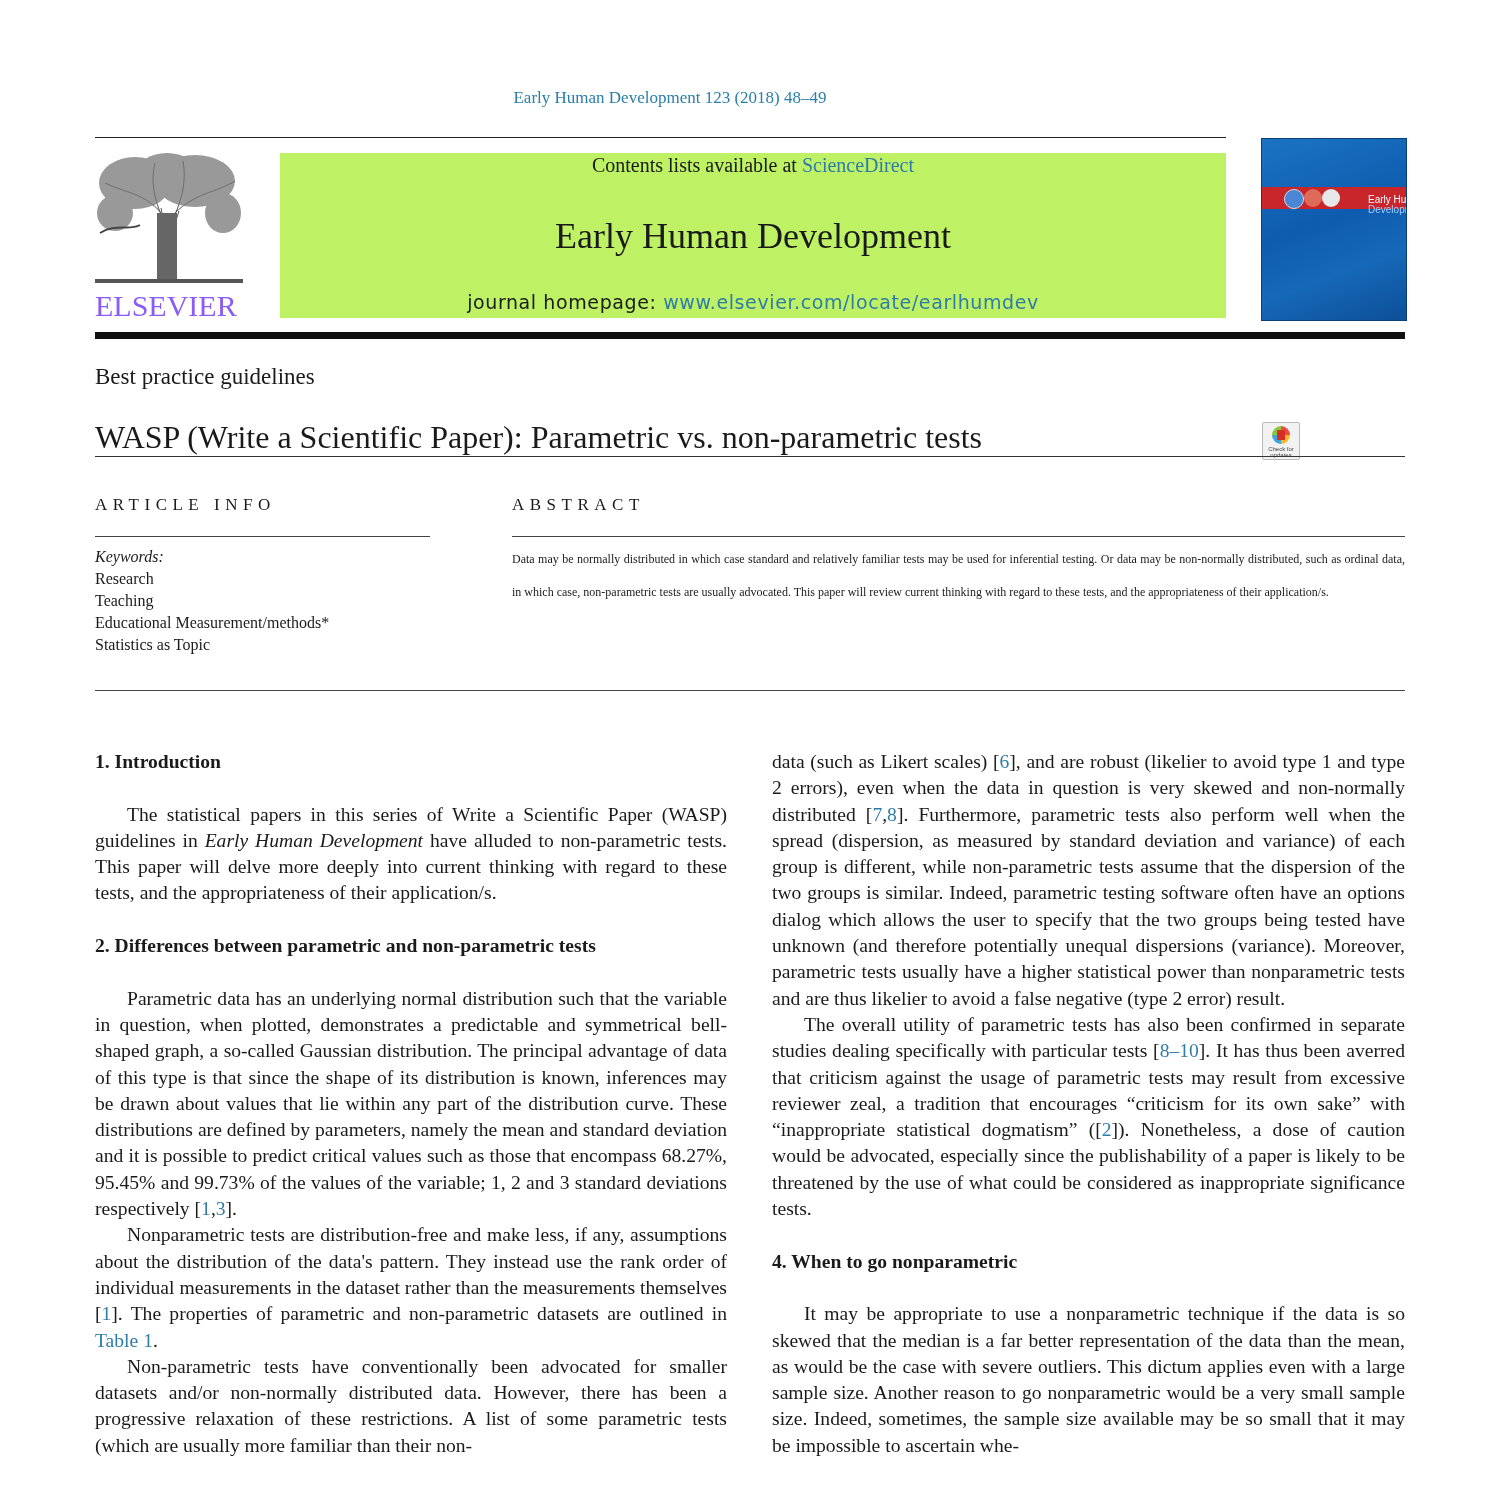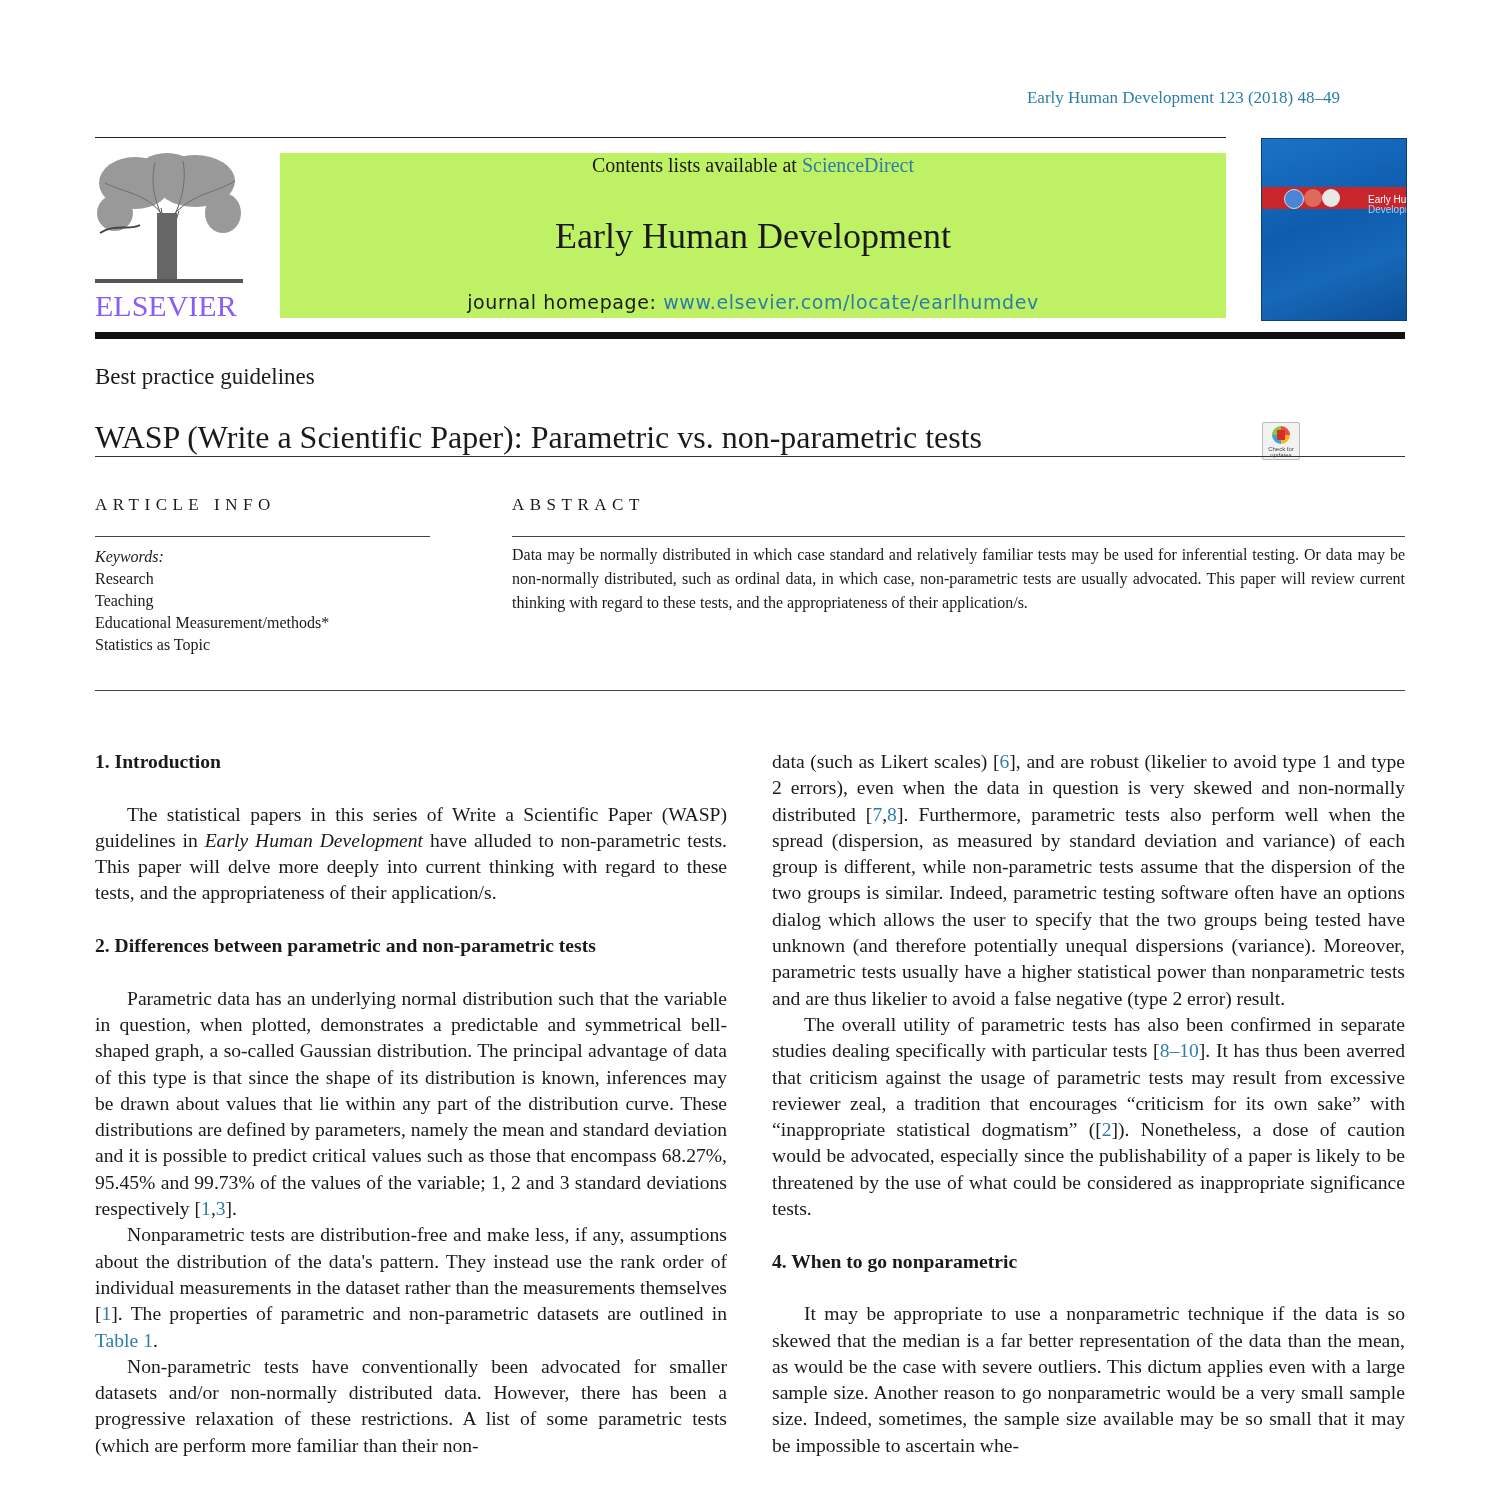--- a/index.html
+++ b/index.html
@@ -1,19 +1,19 @@
 <!DOCTYPE html>
 <html><head>
 <meta charset="utf-8">
 <style>
   html, body { margin:0; padding:0; background:#fff; }
   body { width:1500px; height:1500px; overflow:hidden; position:relative; font-family:"Liberation Serif","DejaVu Serif",serif; color:#1a1a1a; }
   .abs { position:absolute; }
   .link { color:#2e7ca8; }
-  .journal-ref { top:88px; left:0; width:1340px; text-align:right; font-size:17px; color:#2a7fa8; }
+  .journal-ref { top:88px; left:0; width:1340px; text-align:center; font-size:17px; color:#2a7fa8; }
   .top-rule { top:137px; left:95px; width:1131px; height:1px; background:#222; }
   .logo-box { top:153px; left:95px; width:150px; height:166px; }
   .tree { width:148px; height:132px; }
   .elsevier-word { font-size:30px; color:#8b5cf6; letter-spacing:0px; line-height:30px; margin-top:2px; font-family:"Liberation Serif",serif; }
   .banner { top:153px; left:280px; width:946px; height:165px; background:#bef264; }
   .banner-contents { position:absolute; top:0; left:0; width:100%; text-align:center; font-size:20px; top:0px; line-height:24px; }
   .banner-title { position:absolute; top:62px; left:0; width:100%; text-align:center; font-size:36px; }
   .banner-home { position:absolute; top:138px; left:0; width:100%; text-align:center; font-size:19px; font-family:"DejaVu Sans","Liberation Sans",sans-serif; letter-spacing:0.6px; }
   .cover { top:138px; left:1261px; width:144px; height:181px; background:linear-gradient(160deg,#1b73c4 0%,#0e5cae 45%,#1668b8 70%,#0d4f98 100%); border:1px solid #0a3f7a; overflow:hidden; }
   .cover-band { position:absolute; top:48px; left:0; width:144px; height:22px; background:#c9262c; }
@@ -29,21 +29,21 @@
   .crossmark .circ { position:absolute; left:9px; top:3px; width:18px; height:18px; border-radius:50%; background:conic-gradient(#e84d3d 0 25%, #f6b828 25% 50%, #3ba7d9 50% 75%, #8cc63f 75% 100%); }
   .crossmark .flag { position:absolute; left:14px; top:7px; width:8px; height:10px; background:#d63024; }
   .crossmark .lbl { position:absolute; left:0; top:23px; width:36px; text-align:center; font-size:6px; line-height:6px; font-family:"Liberation Sans",sans-serif; color:#444; }
   .sec-head { font-size:17px; letter-spacing:5.5px; }
   .ai-head { top:495px; left:95px; }
   .ab-head { top:495px; left:512px; }
   .ai-rule { top:536px; left:95px; width:335px; height:1px; background:#444; }
   .ab-rule { top:536px; left:512px; width:893px; height:1px; background:#444; }
   .keywords { top:546px; left:95px; font-size:16px; line-height:22px; }
   .keywords .kwlabel { font-style:italic; }
-  .abstract { top:543px; left:512px; width:893px; font-size:16px; line-height:24px; text-align:justify; }
+  .abstract { top:543px; left:512px; width:893px; font-size:12px; line-height:33px; text-align:justify; }
   .bottom-rule { top:690px; left:95px; width:1310px; height:1px; background:#444; }
   .col { font-size:19.6px; line-height:26.3px; text-align:justify; }
   .col-left { top:749px; left:95px; width:632px; }
   .col-right { top:749px; left:772px; width:633px; }
   .col p { margin:0; text-indent:32px; }
   .col p.noindent { text-indent:0; }
   .col h2 { margin:0; font-size:19.6px; font-weight:bold; line-height:26.3px; }
   .col .gap { height:26.3px; }
   .ital { font-style:italic; }
 </style>
@@ -123,21 +123,21 @@
 
 <div class="abs col col-left">
   <h2>1.  Introduction</h2>
   <div class="gap"></div>
   <p><span>The statistical papers in this series of Write a Scientific Paper (WASP) guidelines in </span><span class="ital">Early Human Development</span><span> have alluded to non-parametric tests. This paper will delve more deeply into current thinking with regard to these tests, and the appropriateness of their application/s.</span></p>
   <div class="gap"></div>
   <h2>2.  Differences between parametric and non-parametric tests</h2>
   <div class="gap"></div>
   <p><span>Parametric data has an underlying normal distribution such that the variable in question, when plotted, demonstrates a predictable and symmetrical bell-shaped graph, a so-called Gaussian distribution. The principal advantage of data of this type is that since the shape of its distribution is known, inferences may be drawn about values that lie within any part of the distribution curve. These distributions are de­fined by parameters, namely the mean and standard deviation and it is possible to predict critical values such as those that encompass 68.27%, 95.45% and 99.73% of the values of the variable; 1, 2 and 3 standard deviations respectively [</span><span class="link">1</span><span>,</span><span class="link">3</span><span>].</span></p>
   <p><span>Nonparametric tests are distribution-free and make less, if any, as­sumptions about the distribution of the data's pattern. They instead use the rank order of individual measurements in the dataset rather than the measurements themselves [</span><span class="link">1</span><span>]. The properties of parametric and non-parametric datasets are outlined in </span><span class="link">Table 1</span><span>.</span></p>
-  <p>Non-parametric tests have conventionally been advocated for smaller datasets and/or non-normally distributed data. However, there has been a progressive relaxation of these restrictions. A list of some parametric tests (which are perform more familiar than their non-</p>
+  <p>Non-parametric tests have conventionally been advocated for smaller datasets and/or non-normally distributed data. However, there has been a progressive relaxation of these restrictions. A list of some parametric tests (which are usually more familiar than their non-</p>
 </div>
 
 <div class="abs col col-right">
   <p class="noindent"><span>data (such as Likert scales) [</span><span class="link">6</span><span>], and are robust (likelier to avoid type 1 and type 2 errors), even when the data in question is very skewed and non-normally distributed [</span><span class="link">7</span><span>,</span><span class="link">8</span><span>]. Furthermore, parametric tests also perform well when the spread (dispersion, as measured by standard deviation and variance) of each group is different, while non-para­metric tests assume that the dispersion of the two groups is similar. Indeed, parametric testing software often have an options dialog which allows the user to specify that the two groups being tested have un­known (and therefore potentially unequal dispersions (variance). Moreover, parametric tests usually have a higher statistical power than nonparametric tests and are thus likelier to avoid a false negative (type 2 error) result.</span></p>
   <p><span>The overall utility of parametric tests has also been confirmed in separate studies dealing specifically with particular tests [</span><span class="link">8–10</span><span>]. It has thus been averred that criticism against the usage of parametric tests may result from excessive reviewer zeal, a tradition that encourages “criticism for its own sake” with “inappropriate statistical dogmatism” ([</span><span class="link">2</span><span>]). Nonetheless, a dose of caution would be advocated, especially since the publishability of a paper is likely to be threatened by the use of what could be considered as inappropriate significance tests.</span></p>
   <div class="gap"></div>
   <h2>4.  When to go nonparametric</h2>
   <div class="gap"></div>
   <p>It may be appropriate to use a nonparametric technique if the data is so skewed that the median is a far better representation of the data than the mean, as would be the case with severe outliers. This dictum applies even with a large sample size. Another reason to go nonparametric would be a very small sample size. Indeed, sometimes, the sample size available may be so small that it may be impossible to ascertain whe-</p>
 </div>

